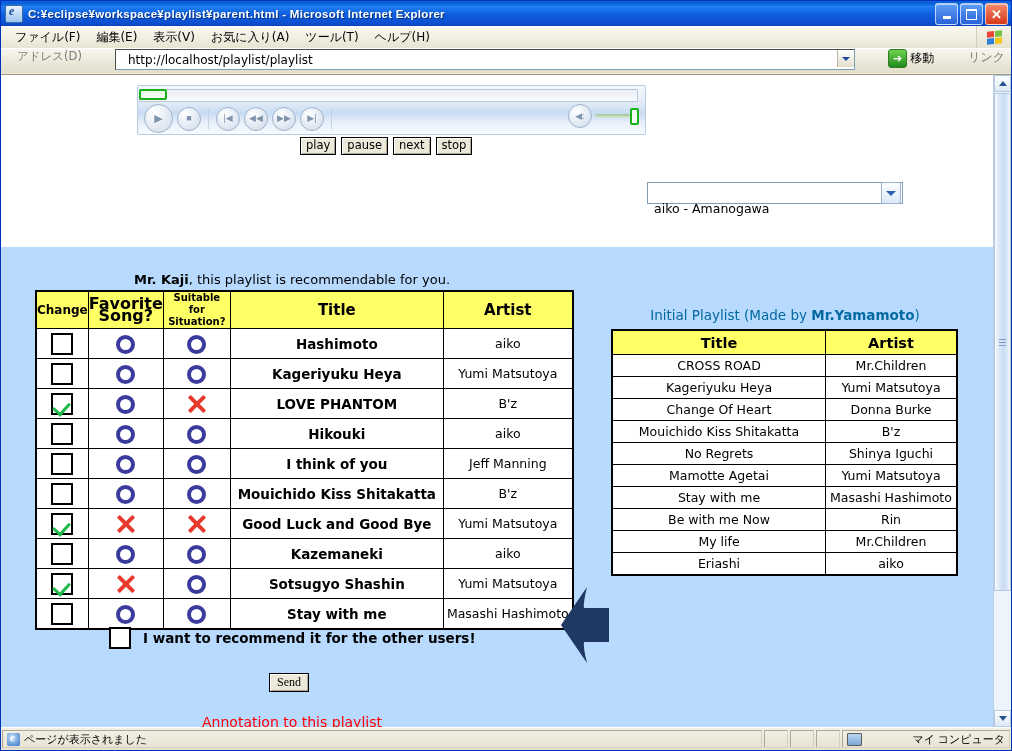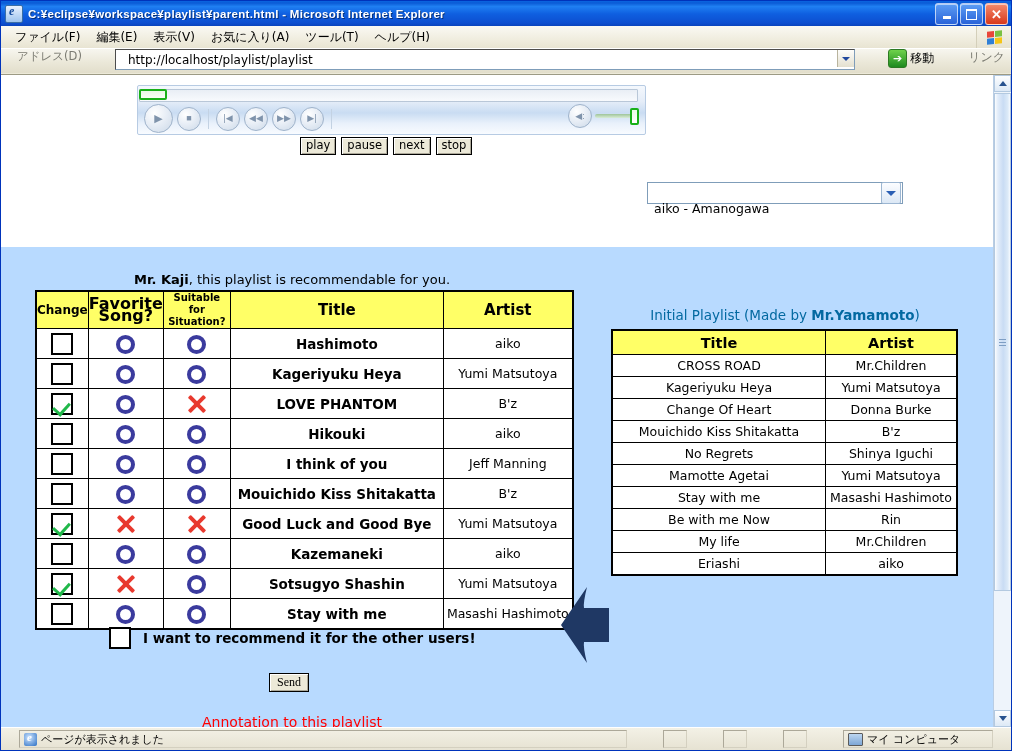--- a/index.html
+++ b/index.html
@@ -305,25 +305,25 @@
   
   .statusbar{
     height:22px;flex:0 0 22px;display:flex;align-items:center;
     background:linear-gradient(180deg,#f3f1e6,#e6e2d2);
     border-top:1px solid #fff;
     font-family:"DejaVu Sans",sans-serif;font-size:11px;color:#000;
   }
   .status-pane{
     height:18px;display:flex;align-items:center;gap:4px;
     border:1px solid #d4d0c0;border-top-color:#aca899;border-left-color:#aca899;
-    margin:1px 18px;padding:0 4px;box-sizing:border-box;
+    margin:1px 1px;padding:0 4px;box-sizing:border-box;font-family:Liberation Serif, serif;
   }
   .sp-main{flex:1;}
   .sp-small{width:24px;}
-  .sp-zone{width:150px;justify-content:flex-start;}
+  .sp-zone{width:168px;justify-content:space-between;}
   .ie-dot{
     width:13px;height:13px;border-radius:2px;flex:0 0 13px;
     background:radial-gradient(circle at 40% 35%,#cfe6ff,#2b6fc4);
     position:relative;
   }
   .ie-dot:after{content:"e";position:absolute;left:3px;top:-2px;font-family:"Liberation Serif",serif;font-style:italic;font-weight:bold;font-size:11px;color:#fff;}
   .pc-ico{
     width:13px;height:11px;flex:0 0 13px;border:1px solid #5a5a5a;
     background:linear-gradient(180deg,#bcd6f0,#7ea7d6);border-radius:1px;
   }

